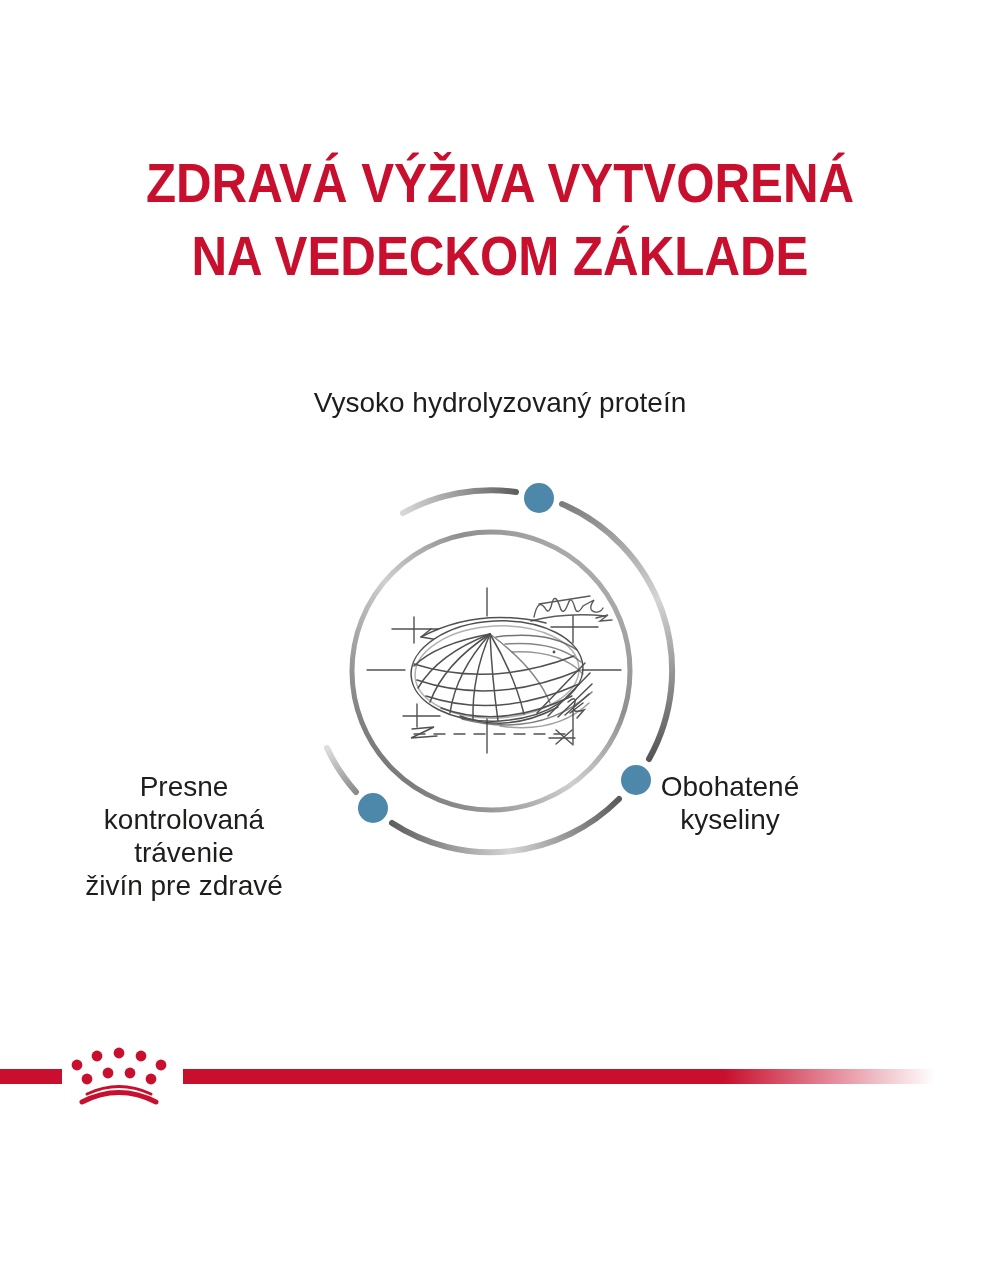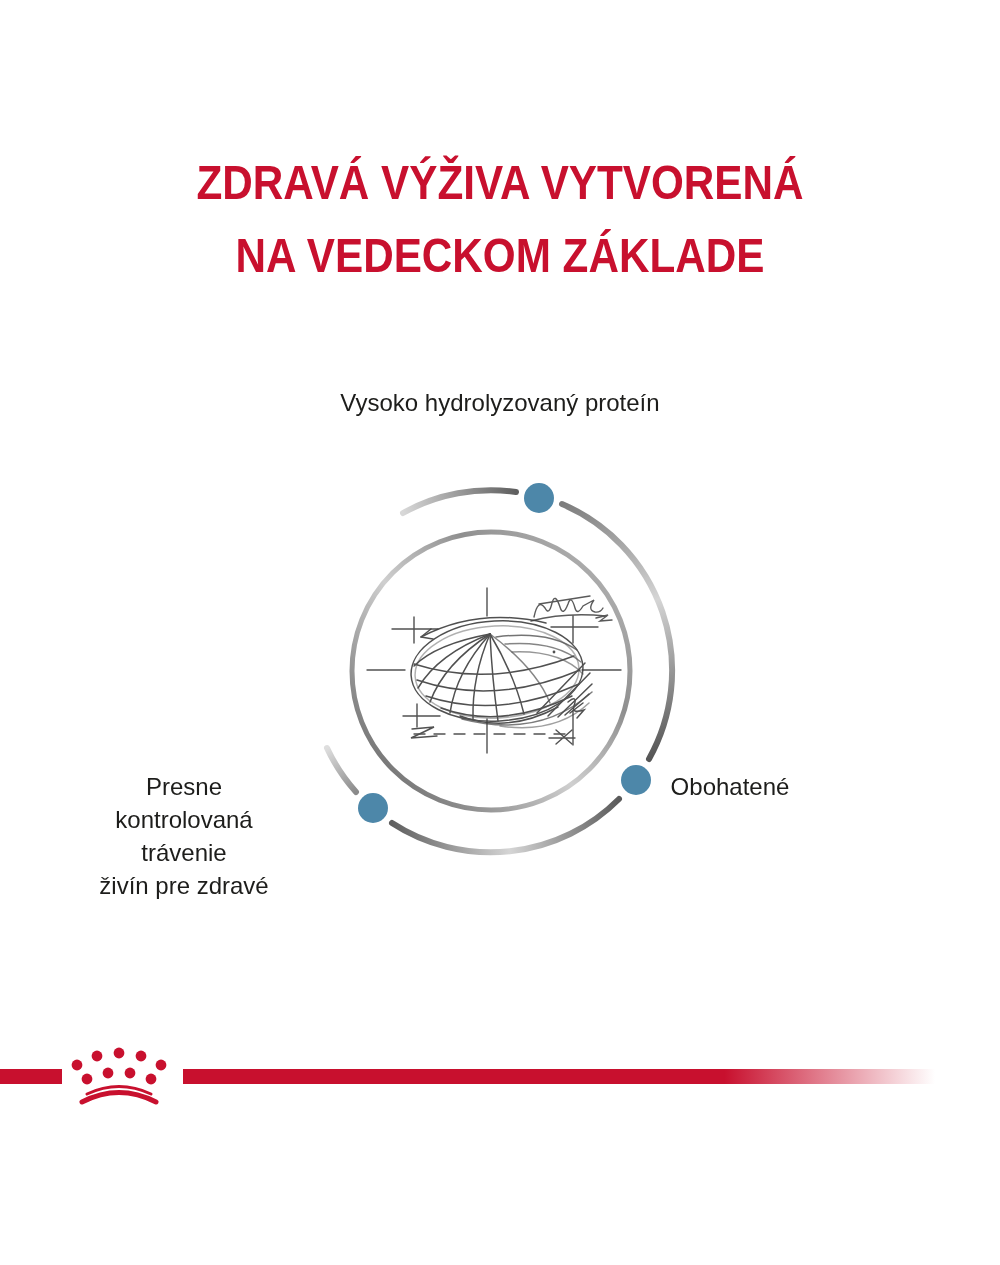--- a/index.html
+++ b/index.html
@@ -9,31 +9,31 @@
     background:#ffffff;
     overflow:hidden;
     font-family:"Liberation Sans", sans-serif;
   }
   .headline{
     position:absolute;
     top:146px;left:0;width:1000px;
     margin:0;
     text-align:center;
     color:#c8102e;
-    font-size:48px;
+    font-size:56px;
     font-weight:bold;
     line-height:73px;
     letter-spacing:0px;
   }
   .headline .hl-line{display:block;transform:scaleX(0.88);transform-origin:50% 50%;white-space:nowrap;}
   .feature{
     position:absolute;
     text-align:center;
     color:#1d1d1b;
-    font-size:24px;
+    font-size:28px;
     line-height:33px;
   }
   .feature span{display:block;white-space:nowrap;}
   .feature-top{top:386px;left:0;width:1000px;}
   .feature-left{top:770px;left:34px;width:300px;}
   .feature-right{top:770px;left:580px;width:300px;}
   .art{position:absolute;top:0;left:0;width:1000px;height:1265px;}
 </style>
 </head>
 <body>
@@ -51,20 +51,21 @@
 
   <div class="feature feature-left">
     <span>Presne</span>
     <span>kontrolovaná</span>
     <span>trávenie</span>
     <span>živín pre zdravé</span>
   </div>
 
   <div class="feature feature-right">
     <span>Obohatené</span>
+    <span>kyseliny</span>
   </div>
 
   <svg class="art" viewBox="0 0 1000 1265">
     <defs>
       <linearGradient id="gradInner" gradientUnits="userSpaceOnUse" x1="360" y1="790" x2="620" y2="550">
         <stop offset="0" stop-color="#606060"></stop>
         <stop offset="0.45" stop-color="#cfcfcf"></stop>
         <stop offset="0.7" stop-color="#8f8f8f"></stop>
         <stop offset="1" stop-color="#b9b9b9"></stop>
       </linearGradient>

